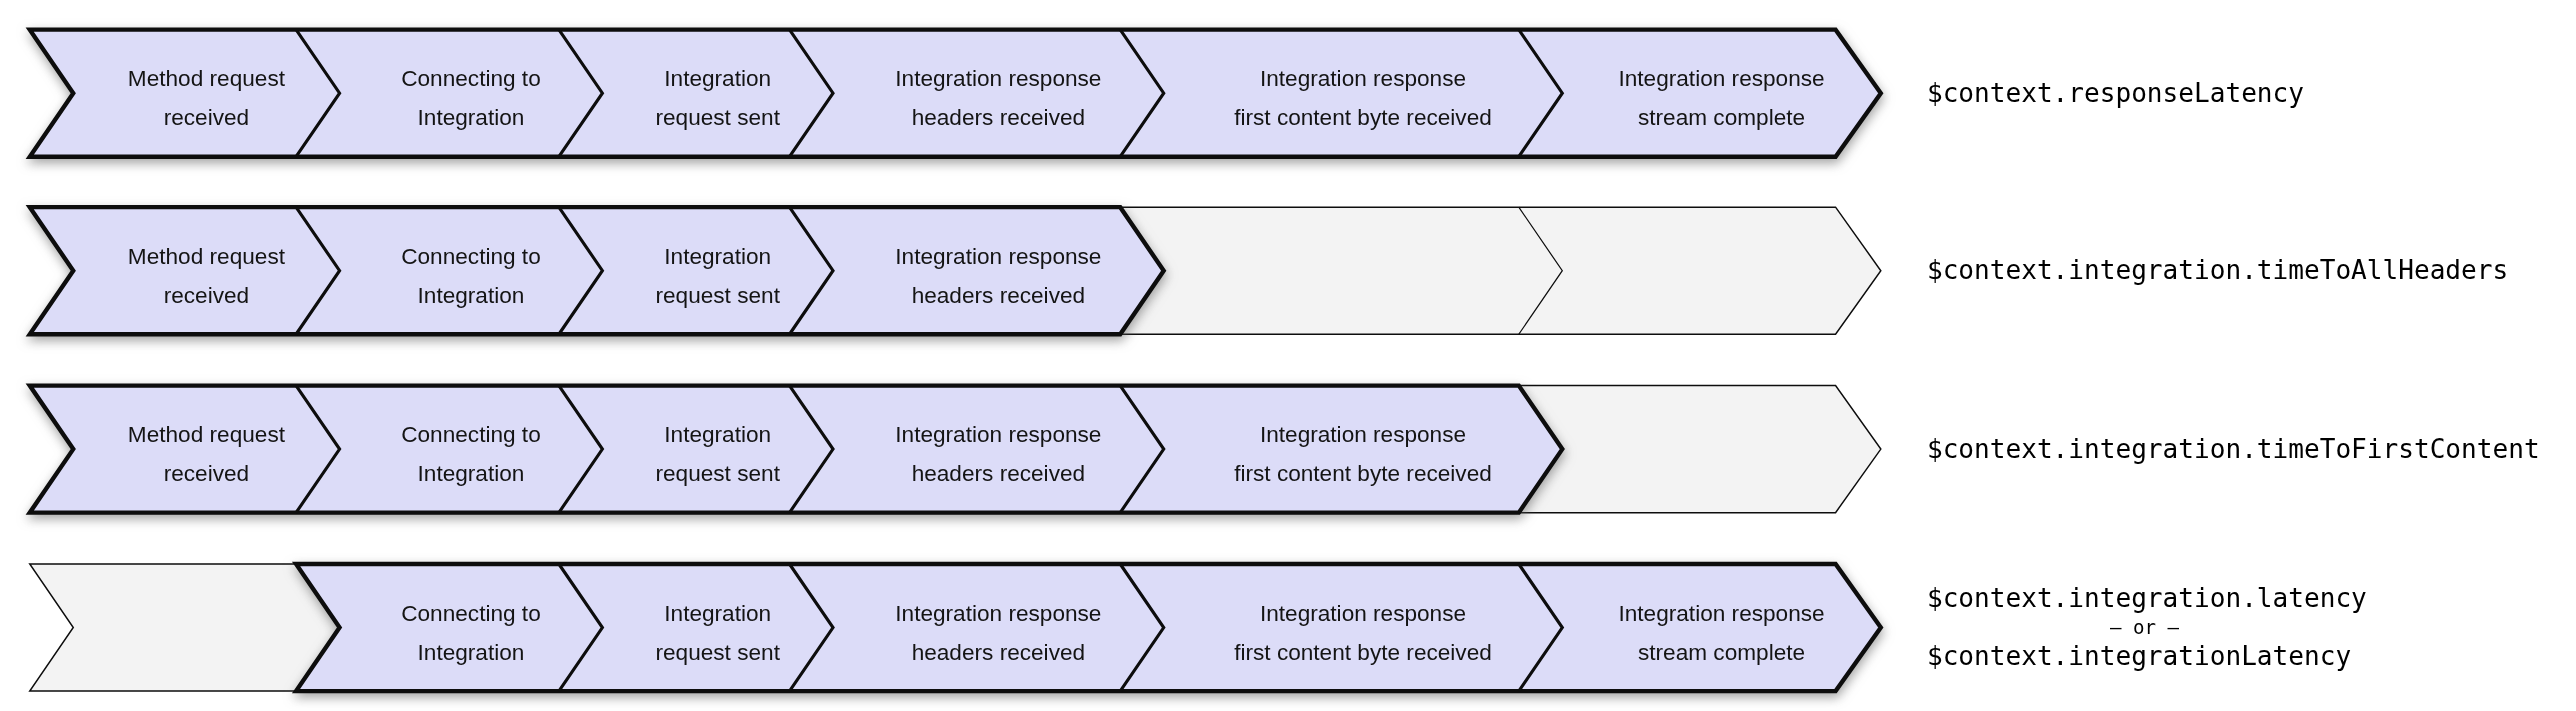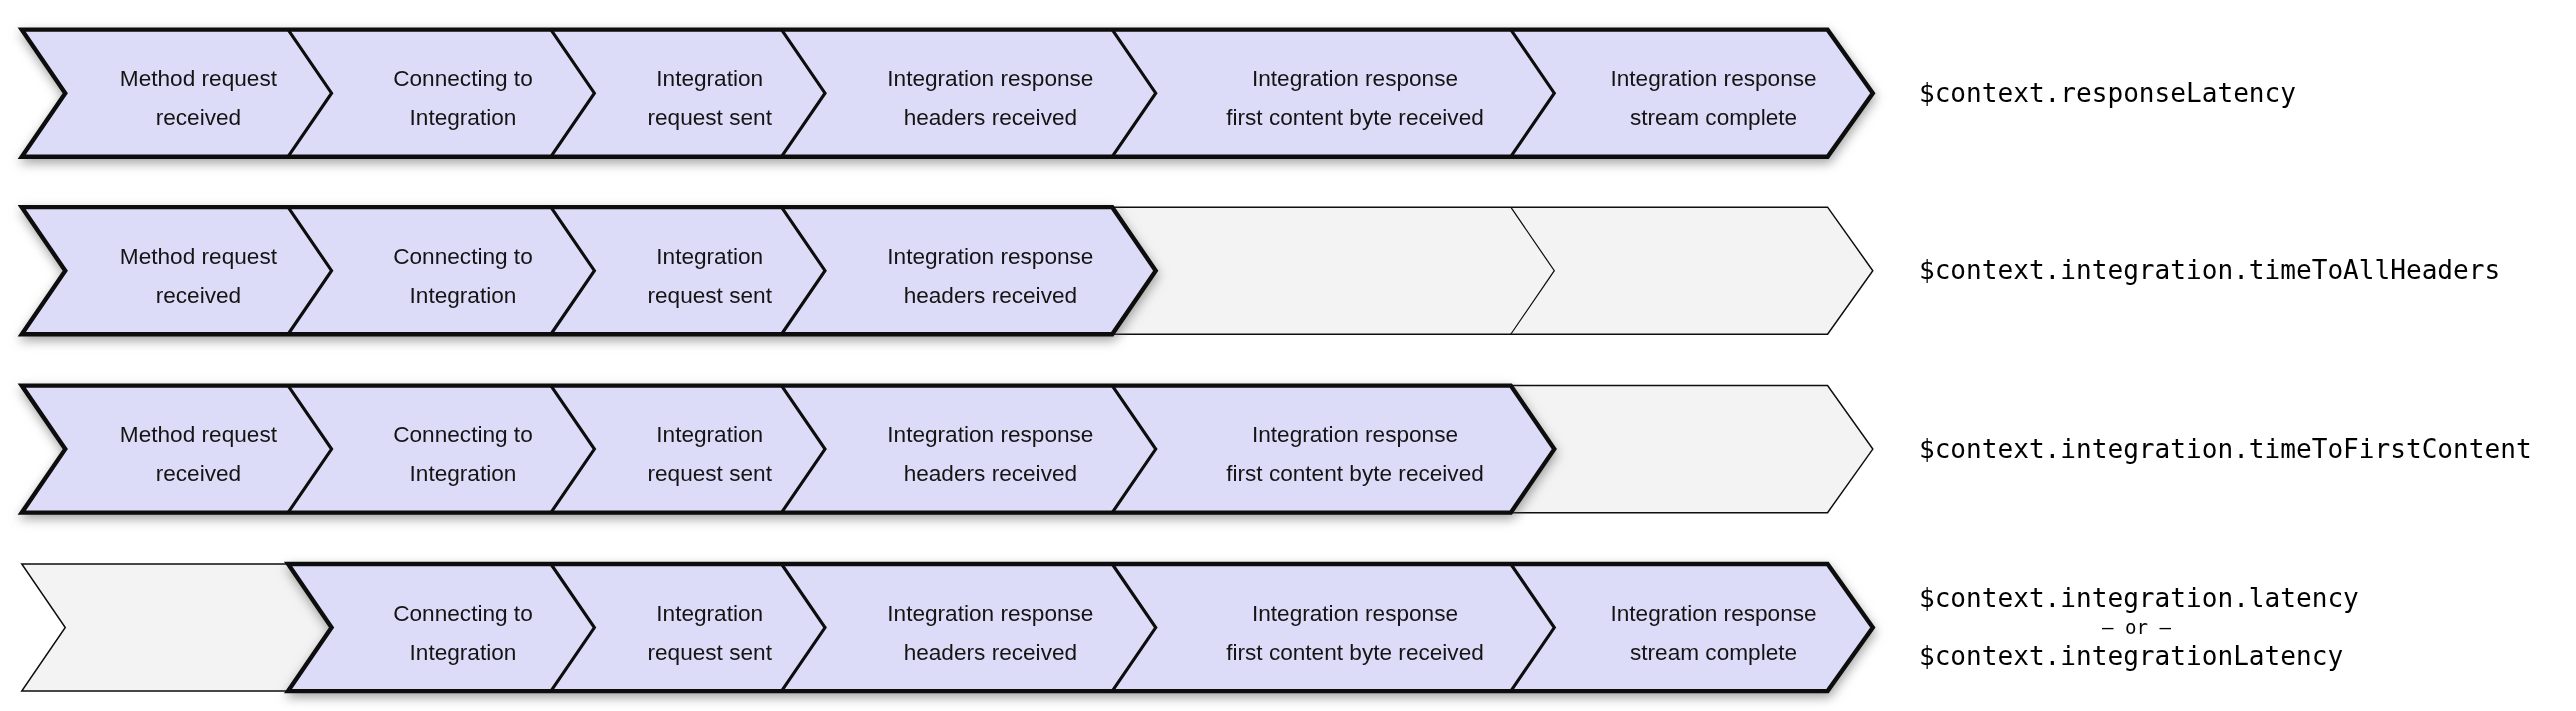--- a/index.html
+++ b/index.html
@@ -6,20 +6,21 @@
     margin: 0;
     padding: 0;
     background: #ffffff;
   }
   #stage {
     position: relative;
     width: 2180px;
     height: 712px;
     background: #ffffff;
     font-family: "Liberation Sans", sans-serif;
+    padding-left: 8px;
   }
   svg { display: block; }
   .filled-group {
     filter: drop-shadow(1px 5px 6px rgba(90, 90, 90, 0.55));
   }
   .stage-text {
     font-family: "Liberation Sans", sans-serif;
     font-size: 26px;
     fill: #141414;
   }

